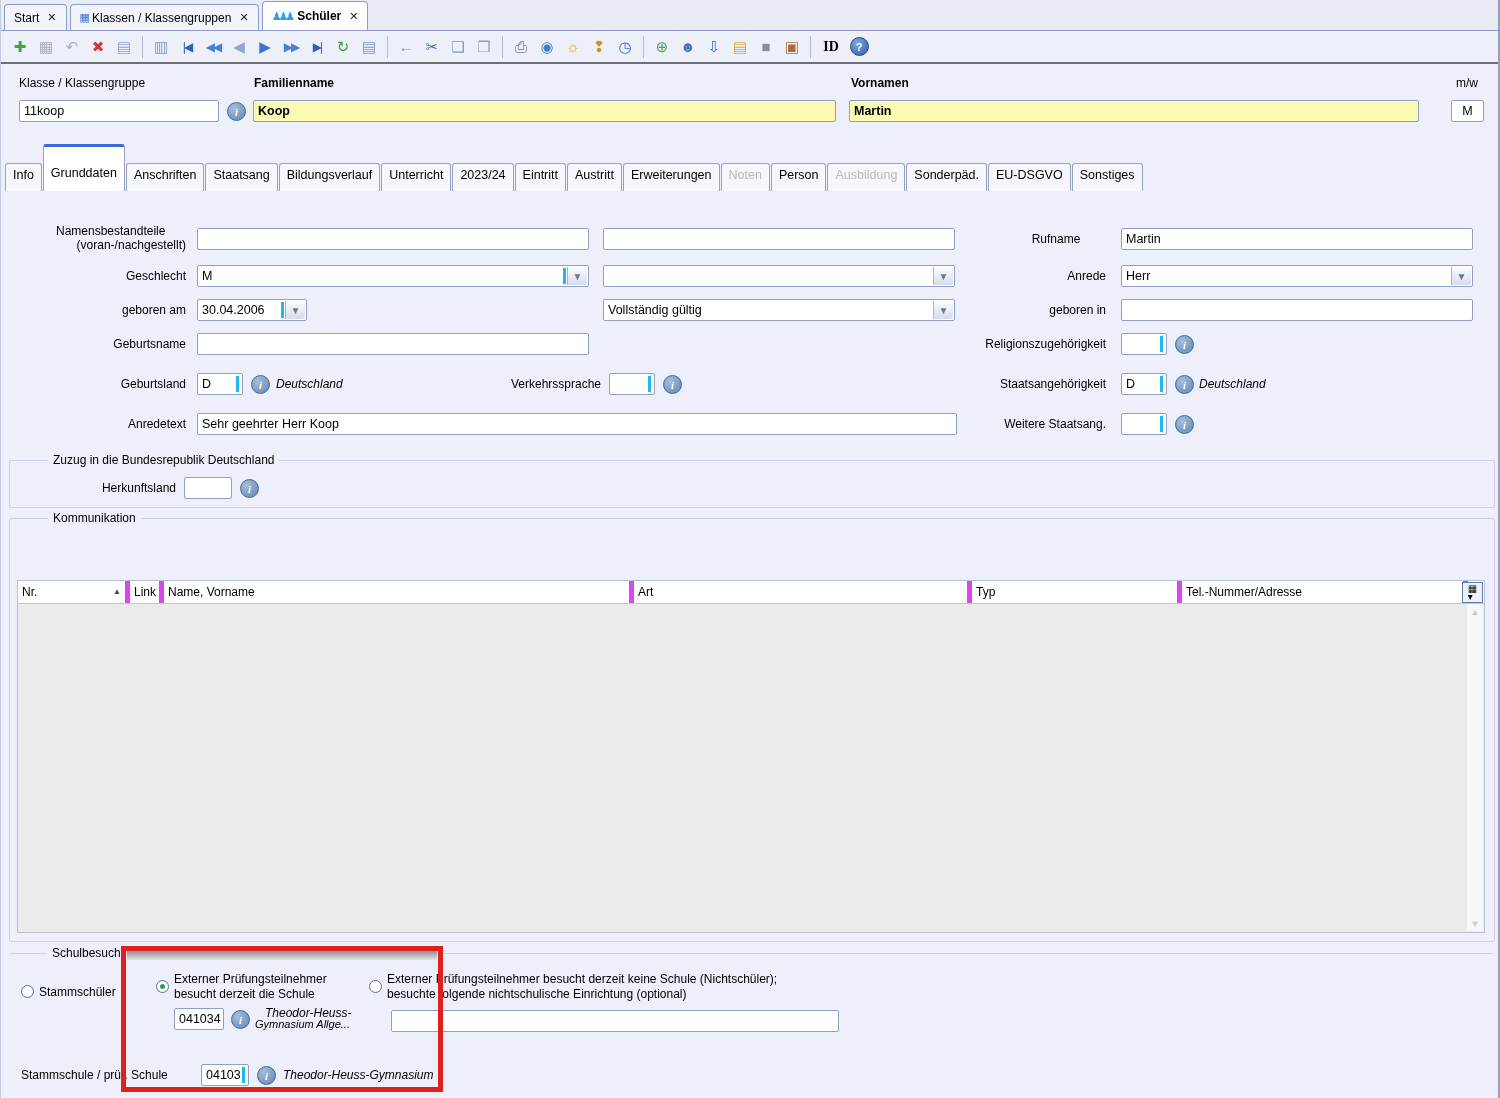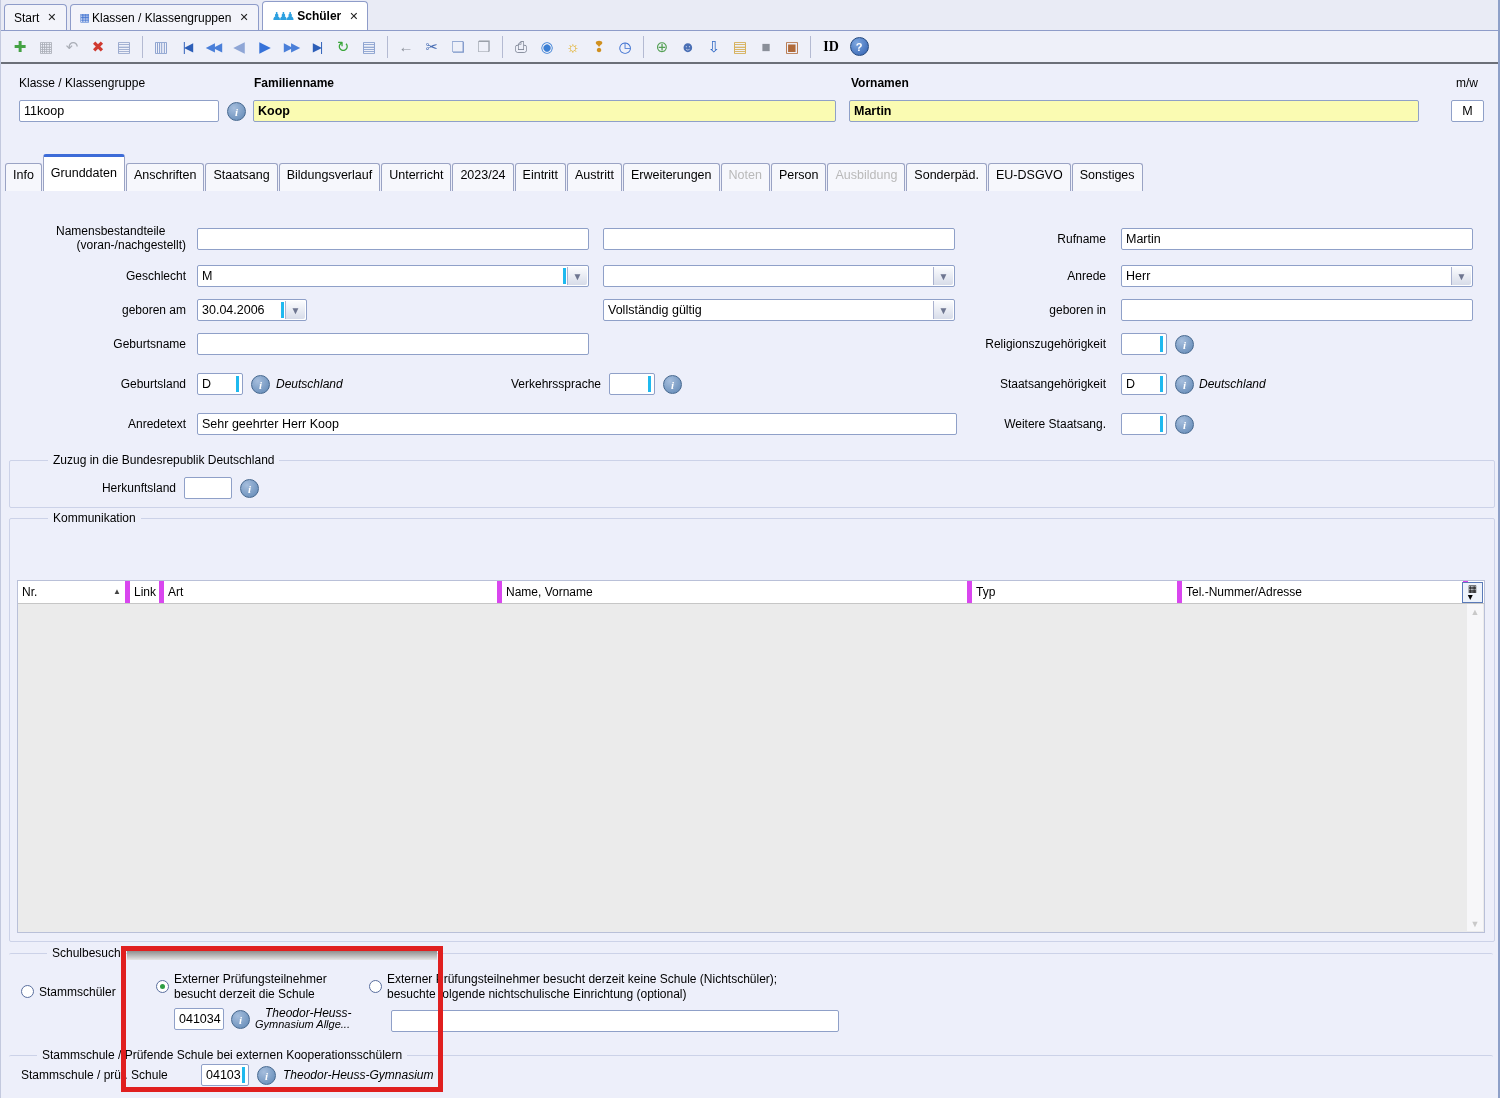--- a/index.html
+++ b/index.html
@@ -49,21 +49,21 @@
   .ital{position:absolute;font-style:italic;white-space:nowrap;}
 
   
   .group{position:absolute;border:1px solid #ccd2e8;border-radius:2px;}
   .gtitle{position:absolute;top:-8px;left:38px;background:#edeffa;padding:0 5px;white-space:nowrap;}
 
   
   #page-tab-bar{position:absolute;left:4px;top:163px;right:4px;height:28px;display:flex;align-items:flex-end;}
   .ptab{height:23px;padding:4px 7px 0 7px;background:#f6f7fc;border:1px solid #9aa3c4;border-bottom:none;
       border-radius:3px 3px 0 0;margin-right:1px;cursor:pointer;white-space:nowrap;font-size:12.5px;}
-  .ptab.active{background:#ffffff;border-top:3px solid #3d6cd8;height:25px;padding-top:9px;}
+  .ptab.active{background:#ffffff;border-top:3px solid #3d6cd8;height:25px;padding-top:19px;}
   .ptab.disabled{color:#b9b9b9;cursor:default;}
 
   
   #comm-table{position:absolute;left:16px;top:580px;width:1468px;height:353px;
       border:1px solid #b9c0d8;background:#ebebeb;box-sizing:border-box;}
   #comm-header{display:flex;height:22px;background:#fff;border-bottom:1px solid #c6c6c6;}
   .thc{box-sizing:border-box;border-right:5px solid #d946ef;padding:4px 4px 0 4px;position:relative;
       font-size:12px;white-space:nowrap;overflow:hidden;cursor:pointer;}
   .sortarr{position:absolute;right:4px;top:6px;font-size:8px;color:#444;}
   #colchooser{position:absolute;right:1px;top:1px;width:19px;height:19px;border:1px solid #5a7ab8;
@@ -175,21 +175,21 @@
       <div class="ptab">Sonderpäd.</div>
       <div class="ptab">EU-DSGVO</div>
       <div class="ptab">Sonstiges</div>
     </div>
 
 
   <div class="lbl" style="left:55px;top:224px;width:130px;text-align:left">Namensbestandteile</div>
   <div class="lbl" style="left:55px;top:238px;width:130px;text-align:right">(voran-/nachgestellt)</div>
   <div class="fld" style="left:196px;top:228px;width:392px"></div>
   <div class="fld" style="left:602px;top:228px;width:352px"></div>
-  <div class="lbl" style="left:1005px;top:232px;width:100px;text-align:right">Rufname</div>
+  <div class="lbl" style="left:1005px;top:232px;width:100px;text-align:center">Rufname</div>
   <div class="fld" style="left:1120px;top:228px;width:352px">Martin</div>
 
   <div class="lbl" style="left:55px;top:269px;width:130px;text-align:right">Geschlecht</div>
   <div class="fld combo" style="left:196px;top:265px;width:392px">
     <span>M</span>
     <span class="cbar"></span>
     <span class="dd">▼</span>
   </div>
   <div class="fld combo" style="left:602px;top:265px;width:352px">
     <span class="dd">▼</span>
@@ -250,22 +250,22 @@
   <div class="fld" style="left:183px;top:477px;width:48px"></div>
   <div class="info" style="left:239px;top:479px">i</div>
 
   <div class="group" style="left:8px;top:518px;width:1484px;height:422px">
     <span class="gtitle">Kommunikation</span>
   </div>
   <div id="comm-table">
     <div id="comm-header">
         <div class="thc" style="width: 112px;"><span>Nr.</span><span class="sortarr">▲</span></div>
         <div class="thc" style="width: 34px;"><span>Link</span></div>
+        <div class="thc" style="width: 470px;"><span>Name, Vorname</span></div>
         <div class="thc" style="width: 338px;"><span>Art</span></div>
-        <div class="thc" style="width: 470px;"><span>Name, Vorname</span></div>
         <div class="thc" style="width: 210px;"><span>Typ</span></div>
         <div class="thc" style="width: 286px;"><span>Tel.-Nummer/Adresse</span></div>
       </div>
     <div id="colchooser">
         <span class="mini">▦<br>▾</span>
       </div>
     <div id="vscroll">
       <div class="sarrow" style="top:0">▲</div>
       <div class="sarrow" style="bottom:0">▼</div>
     </div>
@@ -284,23 +284,20 @@
   <div class="fld" style="left:173px;top:1008px;width:50px">041034</div>
   <div class="info" style="left:230px;top:1010px">i</div>
   <div class="ital" style="left:264px;top:1006px;font-size:12px">Theodor-Heuss-</div>
   <div class="ital" style="left:254px;top:1018px;font-size:11px">Gymnasium Allge...</div>
 
   <div class="radio" style="left:368px;top:980px"></div>
   <div class="lbl" style="left:386px;top:972px">Externer Prüfungsteilnehmer besucht derzeit keine Schule (Nichtschüler);</div>
   <div class="lbl" style="left:386px;top:987px">besuchte folgende nichtschulische Einrichtung (optional)</div>
   <div class="fld" style="left:390px;top:1010px;width:448px"></div>
 
-  <div class="group" style="left:8px;top:1055px;width:1484px;height:42px;border-bottom:none;border-left:none;border-right:none">
-    <span class="gtitle" style="left:28px">Stammschule / Prüfende Schule bei externen Kooperationsschülern</span>
-  </div>
   <div class="lbl" style="left:20px;top:1068px">Stammschule / prüf. Schule</div>
   <div class="fld codefld" style="left:200px;top:1064px;width:48px"><span>04103</span><span class="cbar"></span></div>
   <div class="info" style="left:256px;top:1066px">i</div>
   <div class="ital" style="left:282px;top:1068px">Theodor-Heuss-Gymnasium</div>
 
   <div id="red-shadow"></div>
   <div id="red-box"></div>
 
 </div>
 

